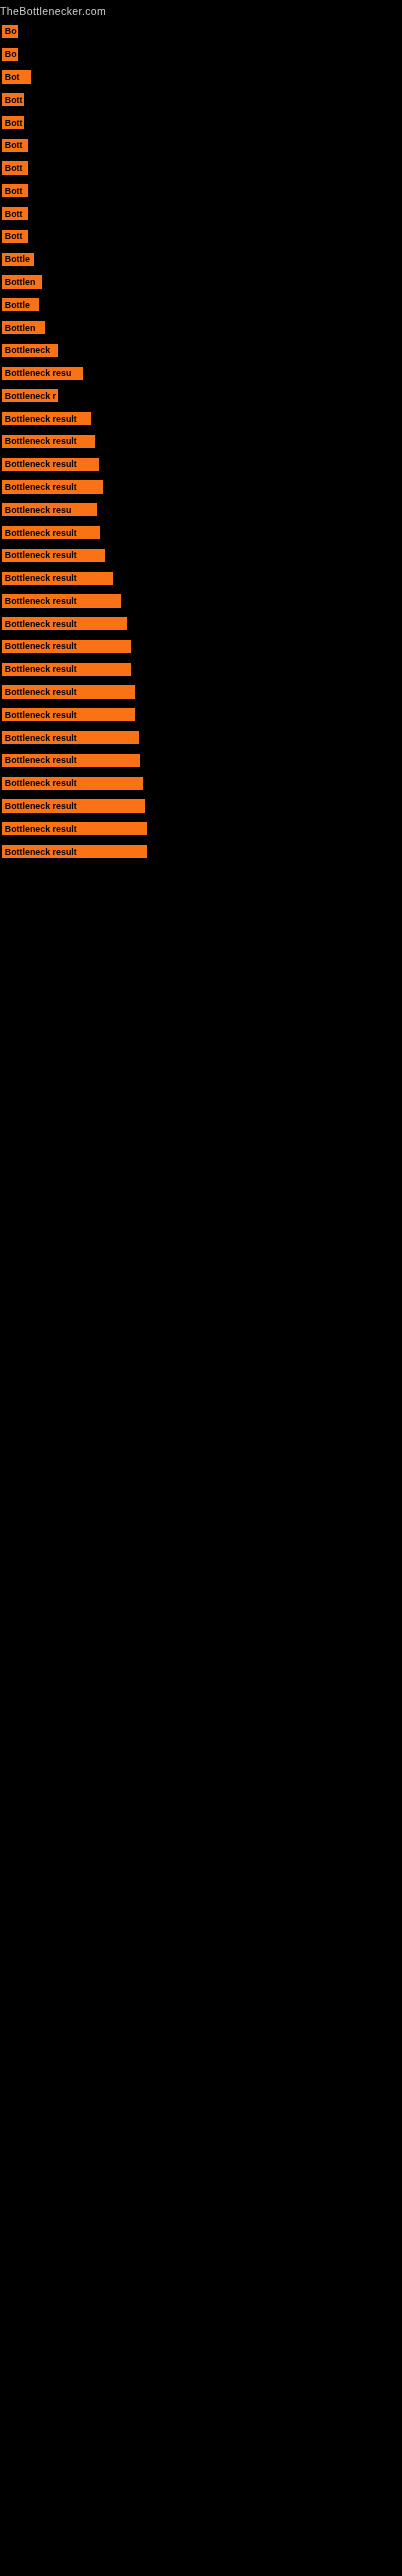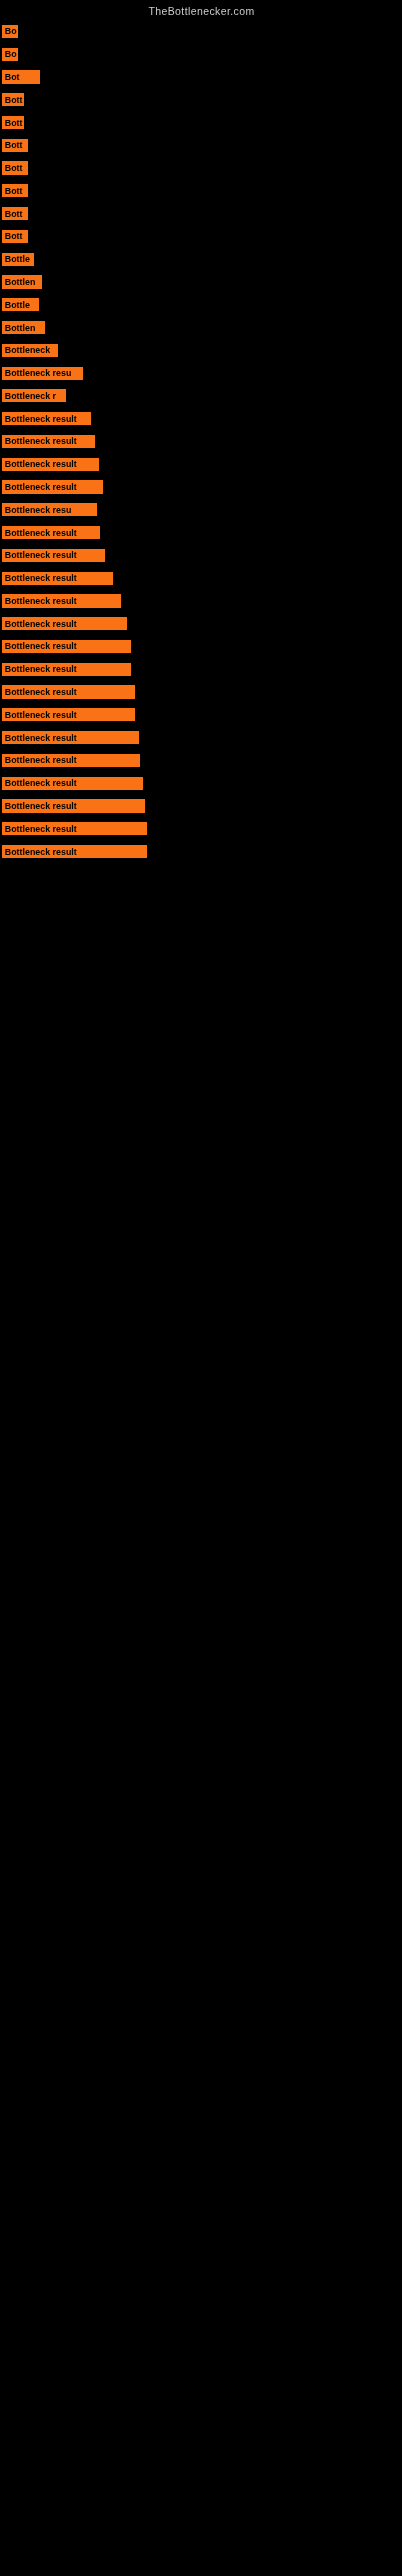--- a/index.html
+++ b/index.html
@@ -6,21 +6,20 @@
     body {
       background-color: #000;
       width: 403px;
       min-height: 2576px;
       font-family: Arial, sans-serif;
       position: relative;
     }
     .site-title {
       color: #ccc;
       font-size: 10.5px;
-      text-align: center;
       padding: 4.8px 0 3.2px 0;
       letter-spacing: 0.4px;
     }
     .bar-row {
       display: flex;
       align-items: center;
       margin-bottom: 0px;
       padding: 4.8px 0 4.8px 1.6px;
     }
     .bar-label {
@@ -40,21 +39,21 @@
 <div class="site-title">TheBottlenecker.com</div>
 
 <div id="bars-container">
     <div class="bar-row">
       <span class="bar-label" style="width: 16px;">Bo</span>
     </div>
     <div class="bar-row">
       <span class="bar-label" style="width: 16px;">Bo</span>
     </div>
     <div class="bar-row">
-      <span class="bar-label" style="width: 38px;">Bot</span>
+      <span class="bar-label" style="width: 29px;">Bot</span>
     </div>
     <div class="bar-row">
       <span class="bar-label" style="width: 22.5px;">Bott</span>
     </div>
     <div class="bar-row">
       <span class="bar-label" style="width: 22.5px;">Bott</span>
     </div>
     <div class="bar-row">
       <span class="bar-label" style="width: 26px;">Bott</span>
     </div>
@@ -82,21 +81,21 @@
     <div class="bar-row">
       <span class="bar-label" style="width: 43px;">Bottlen</span>
     </div>
     <div class="bar-row">
       <span class="bar-label" style="width: 56px;">Bottleneck</span>
     </div>
     <div class="bar-row">
       <span class="bar-label" style="width: 81px;">Bottleneck resu</span>
     </div>
     <div class="bar-row">
-      <span class="bar-label" style="width: 64px;">Bottleneck r</span>
+      <span class="bar-label" style="width: 56px;">Bottleneck r</span>
     </div>
     <div class="bar-row">
       <span class="bar-label" style="width: 89px;">Bottleneck result</span>
     </div>
     <div class="bar-row">
       <span class="bar-label" style="width: 93px;">Bottleneck result</span>
     </div>
     <div class="bar-row">
       <span class="bar-label" style="width: 97px;">Bottleneck result</span>
     </div>

